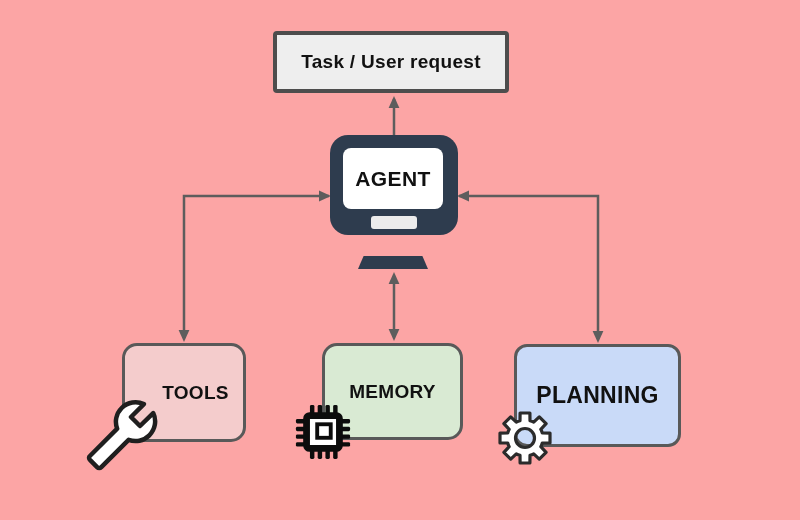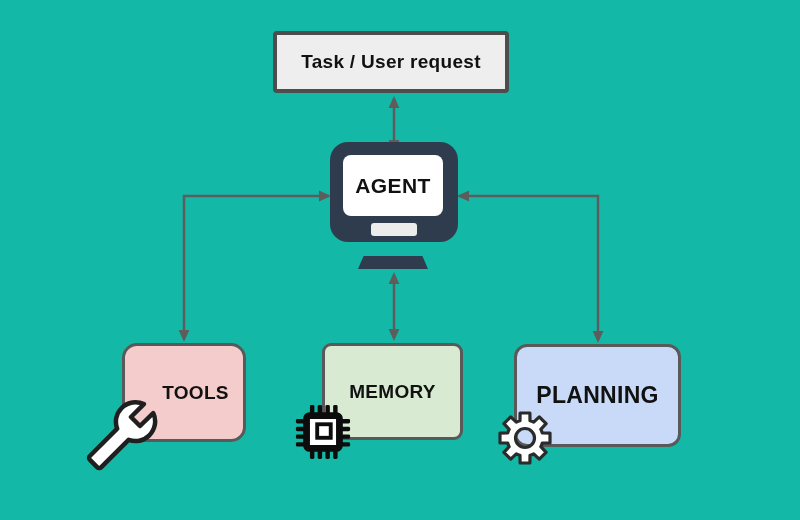--- a/index.html
+++ b/index.html
@@ -1,42 +1,42 @@
 <!DOCTYPE html>
 <html><head>
 <meta charset="utf-8">
 <style>
   html,body{margin:0;padding:0;background:#fff;}
   .canvas{
-    position:relative;width:800px;height:520px;background:#14b8a6;overflow:hidden;
+    position:relative;width:800px;height:520px;background:#fca5a5;overflow:hidden;
     font-family:"Liberation Sans",sans-serif;color:#111;
   }
   .layer{position:absolute;left:0;top:0;width:800px;height:520px;}
   .node{
     position:absolute;display:flex;align-items:center;justify-content:center;
     box-sizing:border-box;font-weight:700;letter-spacing:.3px;
   }
   .task{
     left:273px;top:31px;width:236px;height:62px;
     background:#eeeeee;border:4px solid #4d4d4d;border-radius:4px;font-size:19px;
   }
   .tools{
     left:122px;top:343px;width:124px;height:99px;
     background:#f4cccc;border:3.5px solid #595959;border-radius:15px;font-size:19px;padding-left:23px;
   }
   .memory{
     left:322px;top:343px;width:141px;height:97px;
-    background:#d9ead3;border:3.5px solid #595959;border-radius:9px;font-size:19px;
+    background:#d9ead3;border:3.5px solid #595959;border-radius:15px;font-size:19px;
   }
   .planning{
     left:514px;top:344px;width:167px;height:103px;
     background:#c9daf8;border:3.5px solid #595959;border-radius:13px;font-size:23px;
   }
   .monitor-body{
-    position:absolute;left:330px;top:142px;width:128px;height:100px;
+    position:absolute;left:330px;top:135px;width:128px;height:100px;
     background:#2e3c4e;border-radius:18px;
   }
   .monitor-screen{
     position:absolute;left:13px;top:13px;width:100px;height:61px;
     background:#ffffff;border-radius:8px;
     display:flex;align-items:center;justify-content:center;
     font-weight:700;font-size:21px;letter-spacing:.4px;
   }
   .monitor-bar{
     position:absolute;left:41px;top:81px;width:46px;height:13px;

